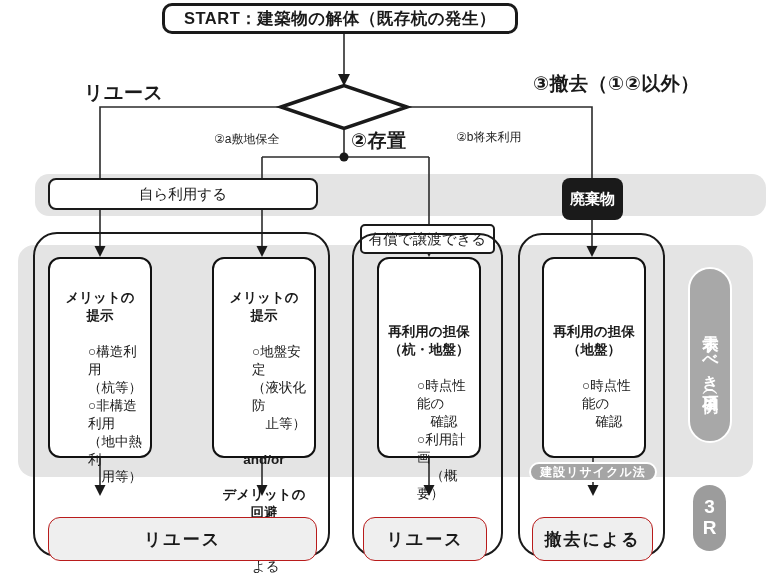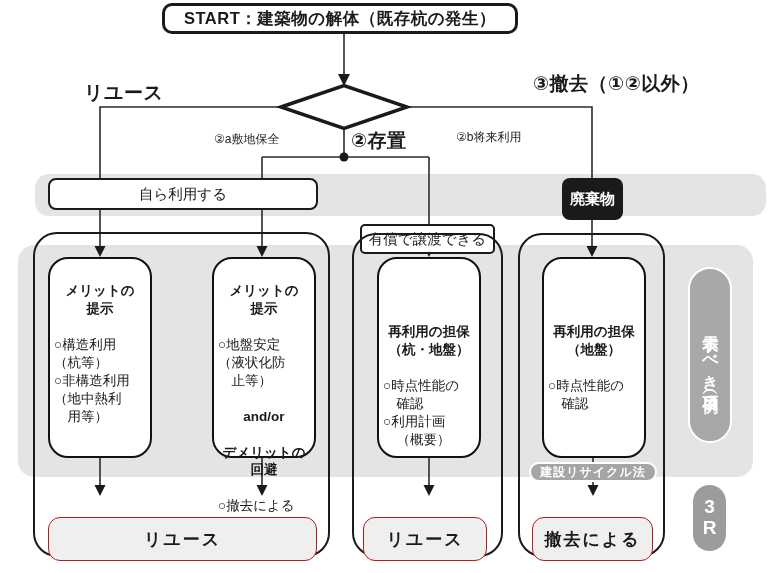--- a/index.html
+++ b/index.html
@@ -13,24 +13,24 @@
   .lvl2{z-index:2;}
   .flex-c{display:flex;align-items:center;justify-content:center;text-align:center;}
   .startbox{border:3px solid #1a1a1a;border-radius:10px;background:#fff;font-weight:bold;font-size:16.5px;letter-spacing:.5px;}
   .decision-label{font-weight:bold;font-size:16px;}
   .blabel{font-weight:bold;font-size:19px;white-space:nowrap;letter-spacing:.5px;}
   .slabel{font-size:12px;white-space:nowrap;color:#222;}
   .bandbox{background:#fff;border:2.5px solid #1a1a1a;font-size:14.5px;}
   .waste{background:#1a1a1a;color:#fff;font-weight:bold;font-size:15px;border-radius:8px;}
   .pill{background:#a5a5a5;color:#fff;font-weight:bold;border-radius:14px;white-space:nowrap;}
   .container{border:2px solid #1a1a1a;border-radius:24px;background:transparent;}
-  .card{background:#fff;border:2.5px solid #111;border-radius:20px;padding:5px 4px;
+  .card{background:#fff;border:2.5px solid #111;border-radius:12px;padding:12px 4px;
         font-size:13.5px;line-height:1.33;white-space:pre-line;}
   .card .head{font-weight:bold;text-align:center;white-space:pre-line;}
-  .card .body{text-align:left;white-space:pre-line;}
+  .card .body{text-align:left;white-space:pre-line;margin-left:34px;}
   .card .mid{font-weight:bold;text-align:center;white-space:pre-line;}
   .outcome{background:#efefef;border:1px solid #b91c1c;border-radius:12px;font-weight:bold;font-size:17px;letter-spacing:2px;margin-top:20px;}
   .vpill{background:#a8a8a8;border:2px solid #fff;border-radius:23px;color:#fff;font-weight:bold;
          font-size:16px;writing-mode:vertical-rl;letter-spacing:1px;display:flex;align-items:center;justify-content:center;}
   .badge3r{background:#9c9c9c;border-radius:17px;color:#fff;font-weight:bold;font-size:19px;line-height:1.1;white-space:pre-line;}
 </style>
 </head>
 <body>
 
 <div class="stage">

